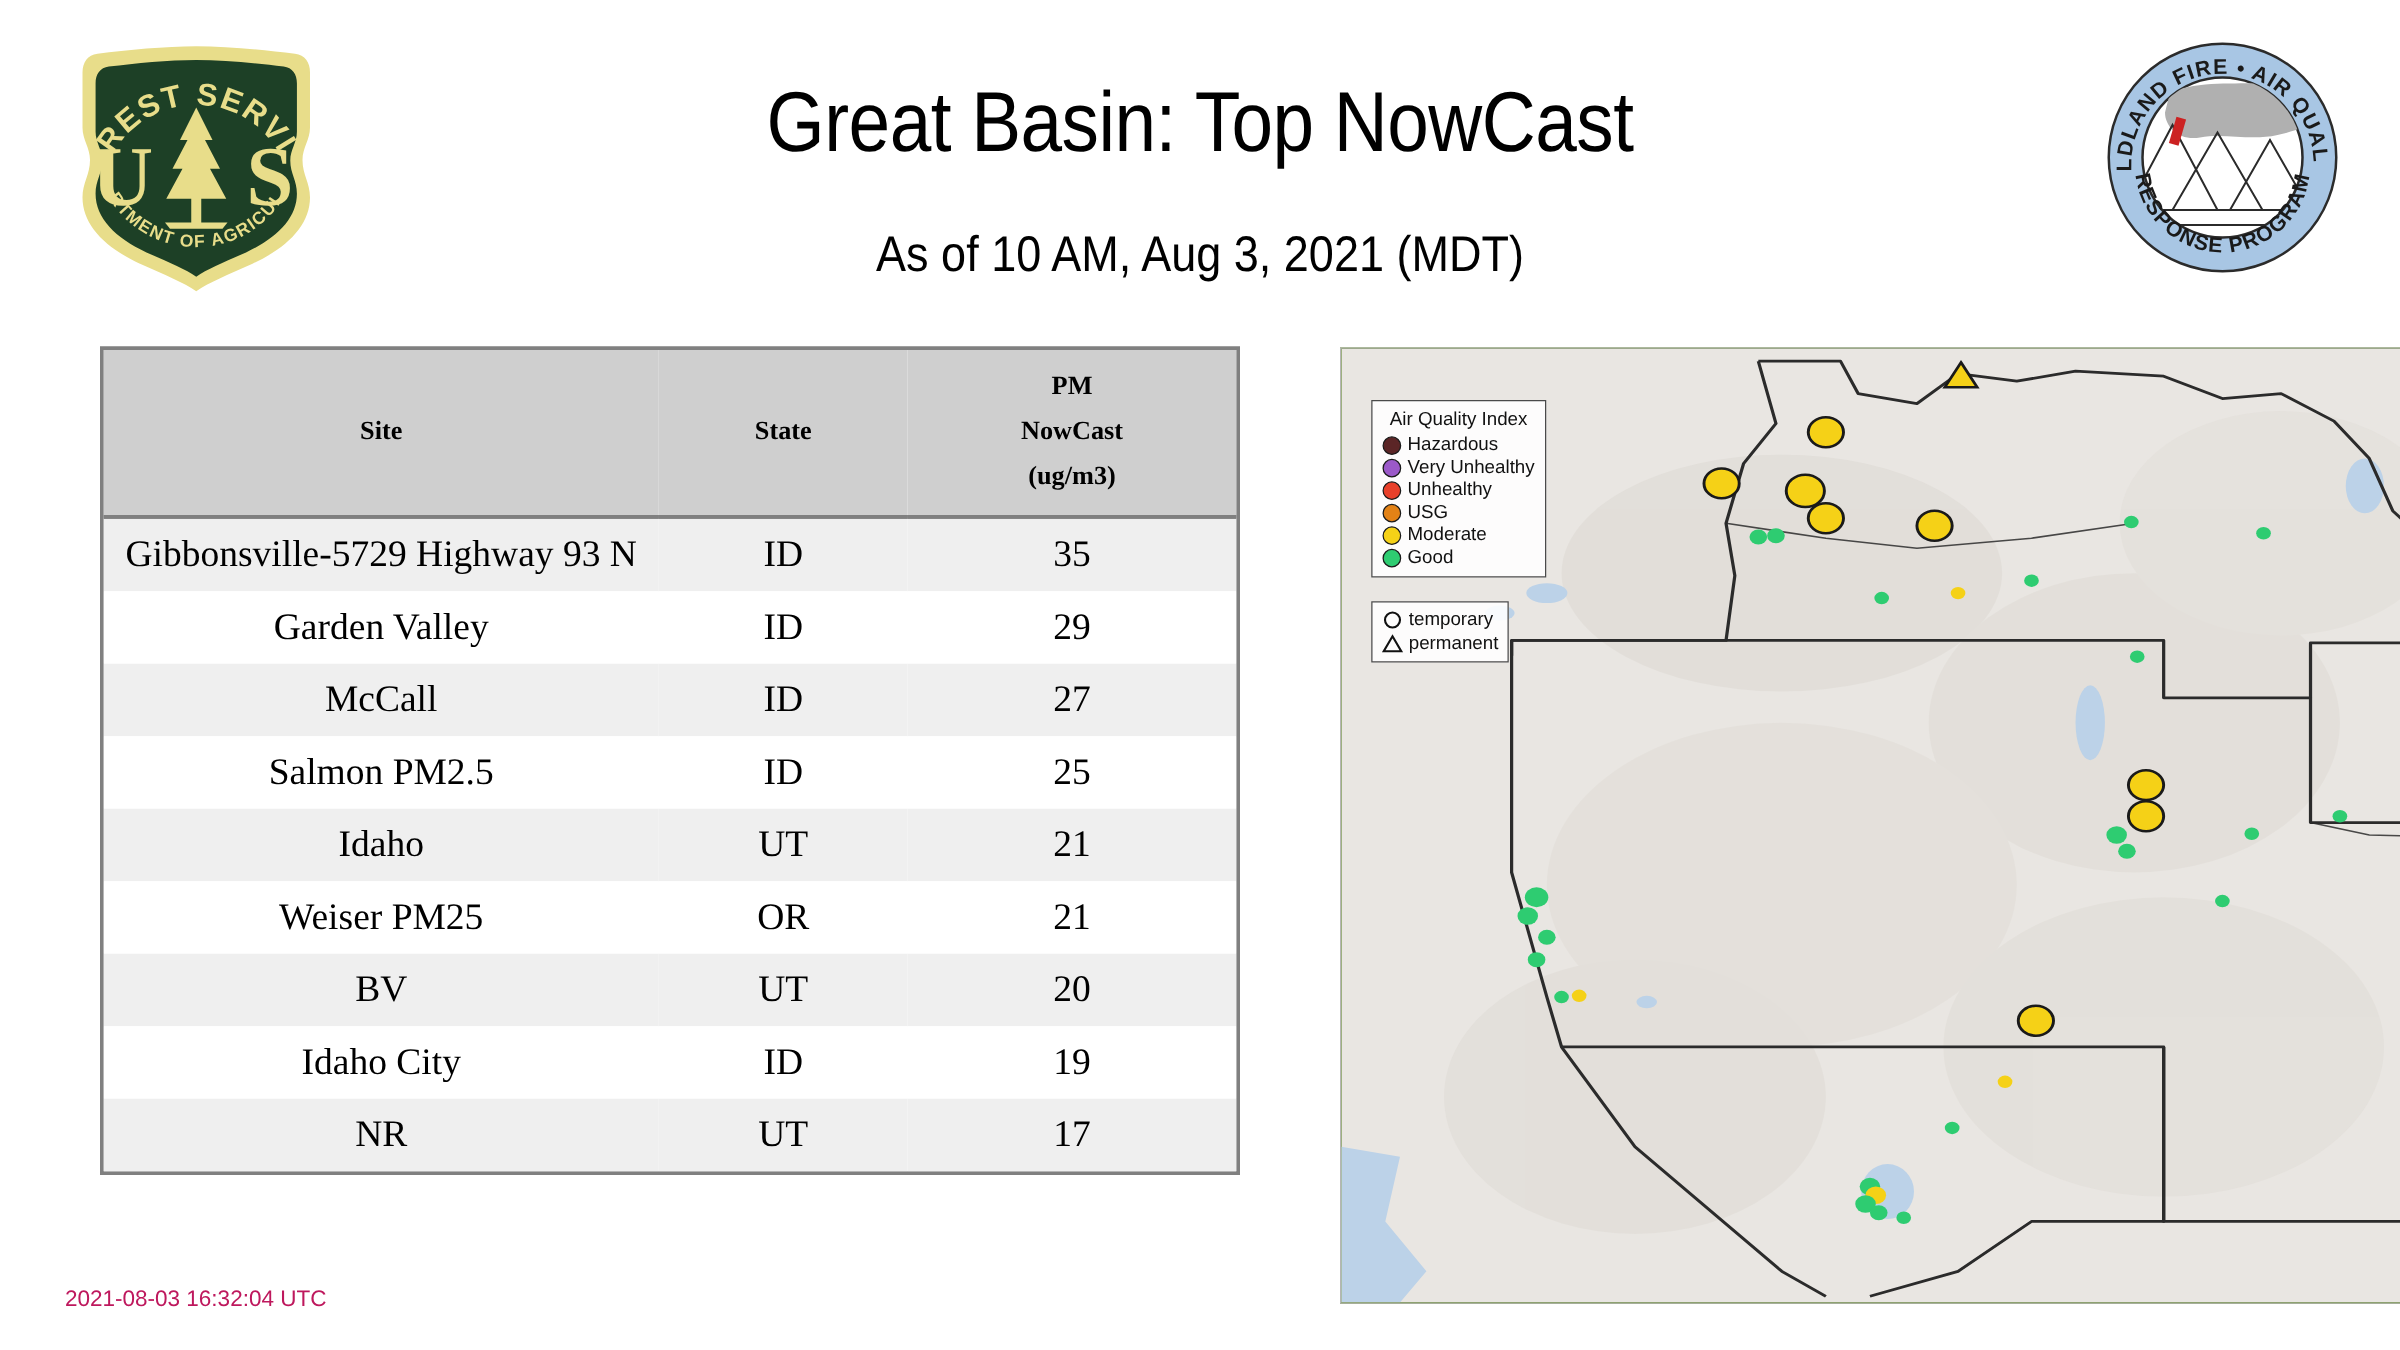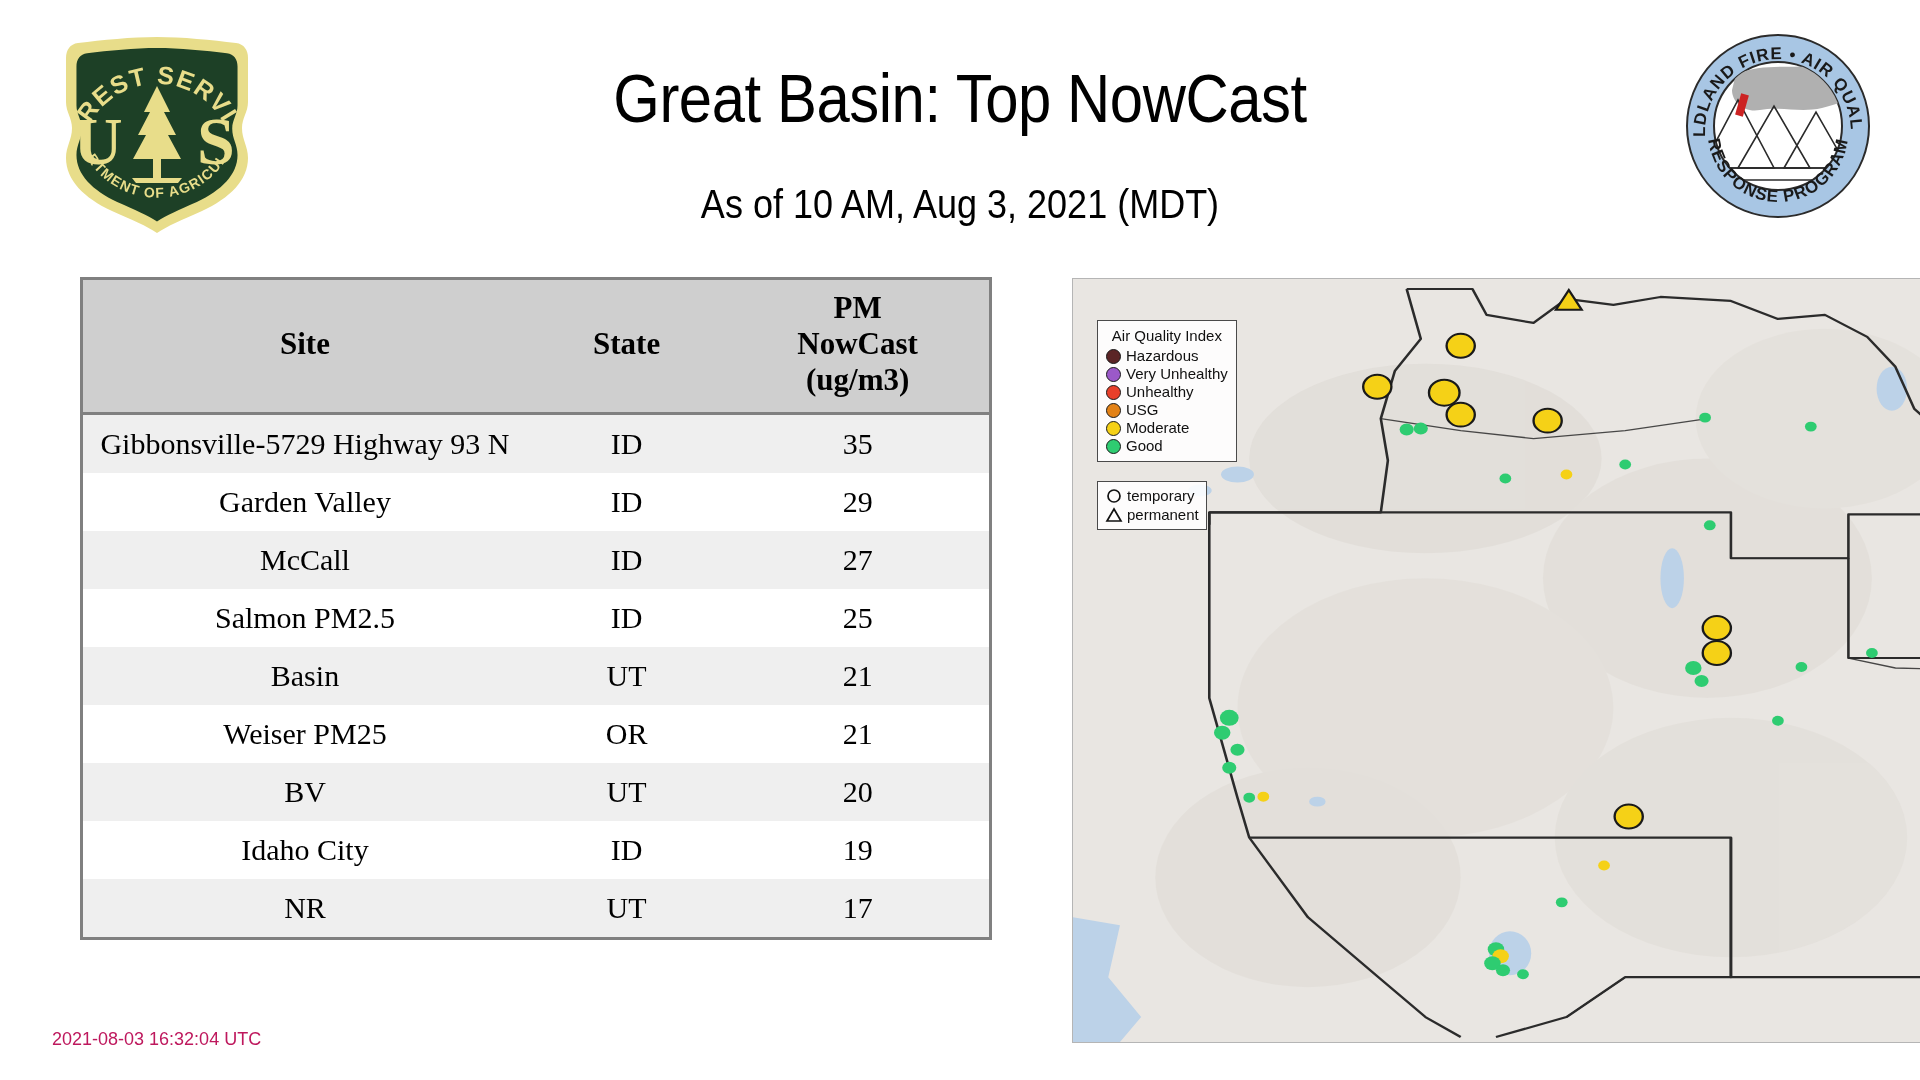--- a/index.html
+++ b/index.html
@@ -71,21 +71,21 @@
   table#nowcast-table {
     border-collapse: collapse;
     width: 100%;
     font-family: "Liberation Serif", serif;
     table-layout: fixed;
   }
   table#nowcast-table thead th {
     background: #cfcfcf;
     border-bottom: 3px solid #808080;
     font-weight: bold;
-    font-size: 31px;
+    font-size: 21px;
     line-height: 36px;
     padding: 10px 4px 14px;
     text-align: center;
     vertical-align: middle;
     height: 100px;
     box-sizing: border-box;
   }
   table#nowcast-table thead th.col-site { width: 49%; }
   table#nowcast-table thead th.col-state { width: 22%; }
   table#nowcast-table thead th.col-value { width: 29%; }
@@ -271,21 +271,21 @@
           <td>McCall</td>
           <td>ID</td>
           <td>27</td>
         </tr>
         <tr>
           <td>Salmon PM2.5</td>
           <td>ID</td>
           <td>25</td>
         </tr>
         <tr>
-          <td>Basin</td>
+          <td>Idaho</td>
           <td>UT</td>
           <td>21</td>
         </tr>
         <tr>
           <td>Weiser PM25</td>
           <td>OR</td>
           <td>21</td>
         </tr>
         <tr>
           <td>BV</td>

